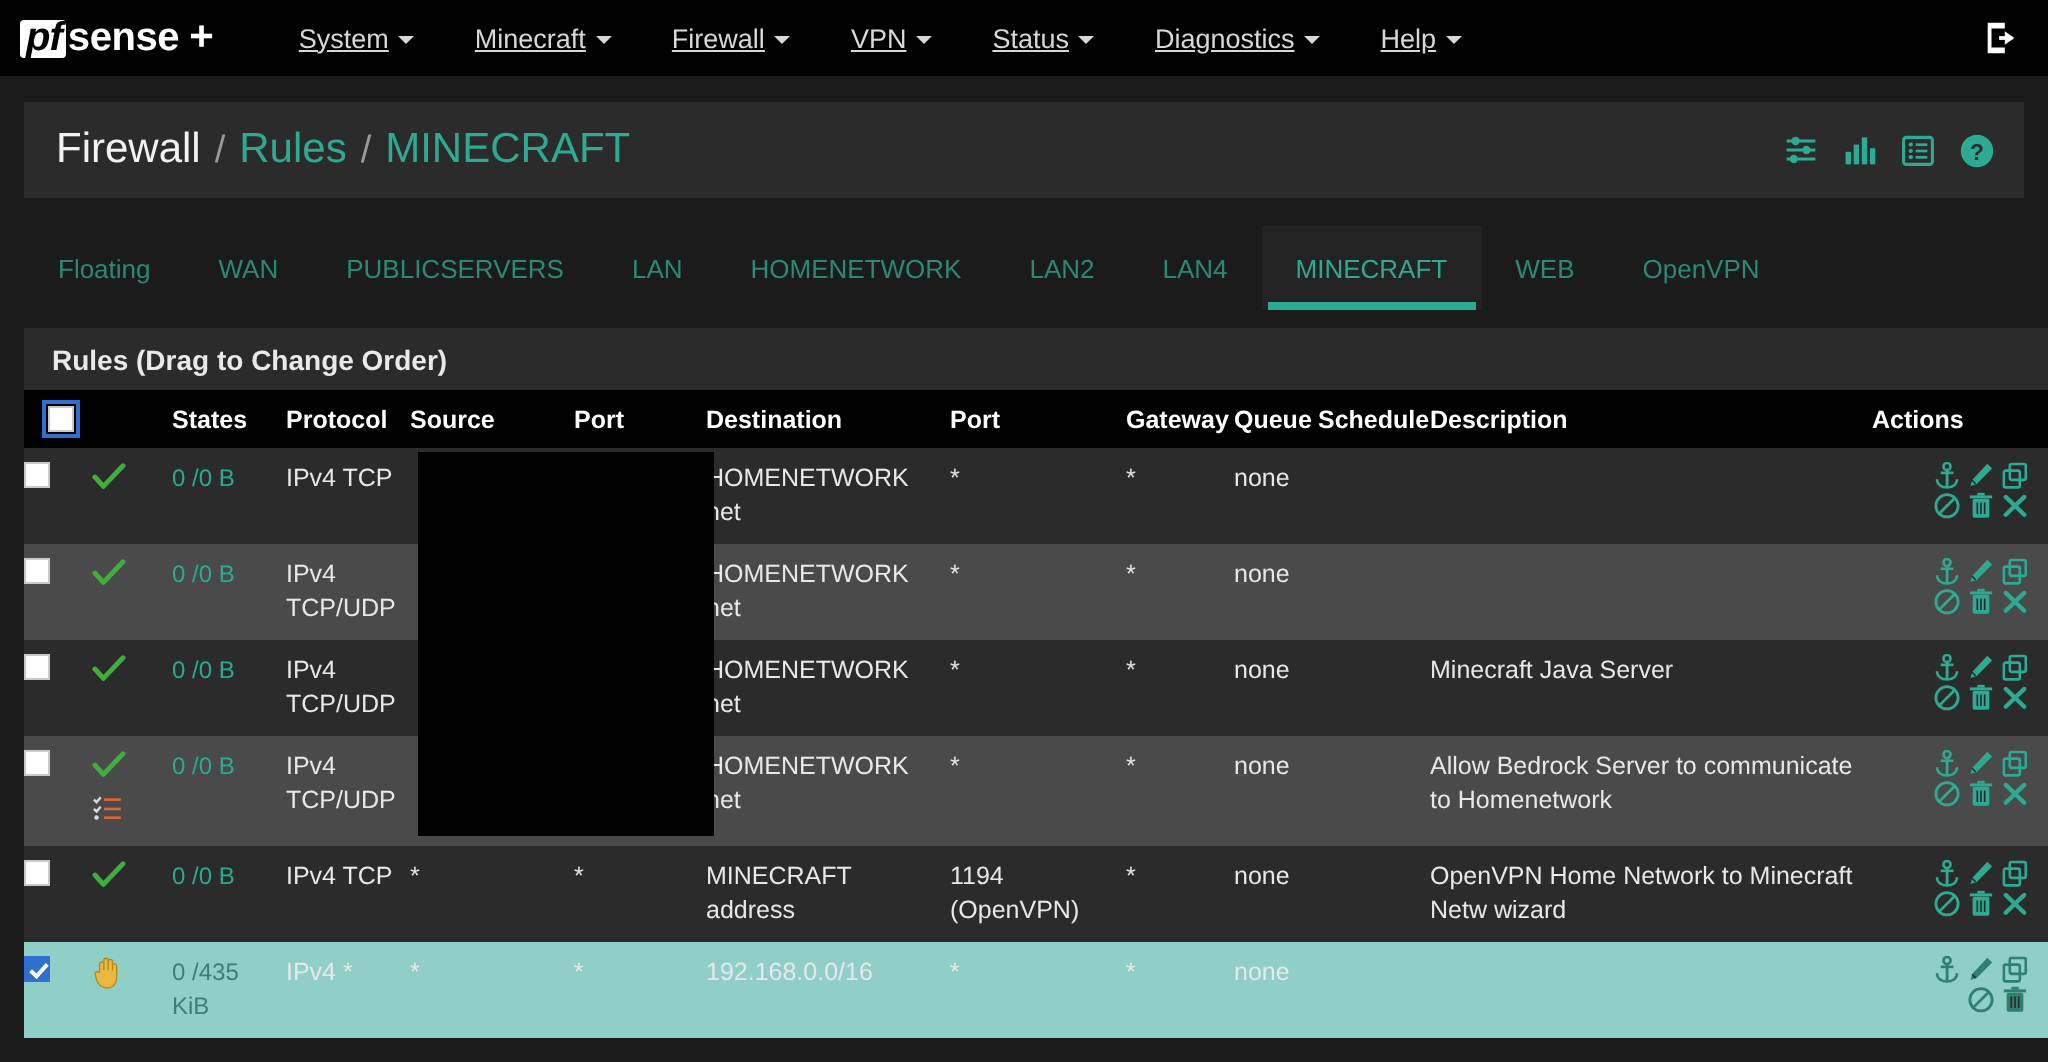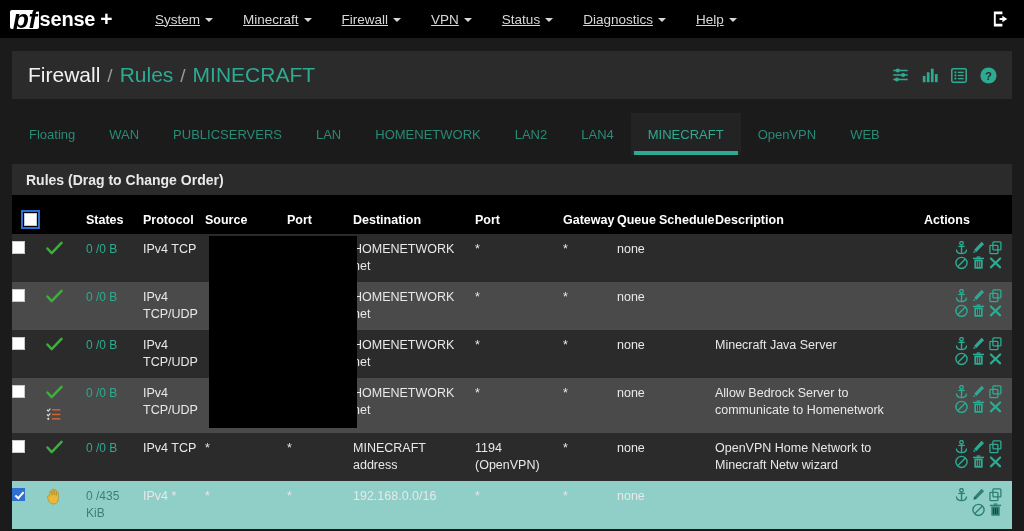--- a/index.html
+++ b/index.html
@@ -29,21 +29,21 @@
     margin-right: 28px;
     white-space: nowrap;
   }
   .brand .pf {
     background: #ffffff;
     color: #000000;
     font-style: italic;
     padding: 0 2px 1px 3px;
     border-radius: 2px;
     line-height: 18px;
-    font-size: 26px;
+    font-size: 20px;
   }
   .brand .sense { margin-left: 1px; letter-spacing: -0.2px; }
   .brand .plus { margin-left: 5px; font-size: 21px; font-weight: bold; }
 
   .navitems { display: flex; align-items: center; }
   .navitem {
     color: #d8d8d8;
     font-size: 13.5px;
     padding: 8px 15px;
     white-space: nowrap;
@@ -103,40 +103,40 @@
   .tab.active { background: #232323; color: #2dab92; }
   .tab.active::after {
     content: "";
     position: absolute;
     left: 3px; right: 3px; bottom: 0;
     height: 4px;
     background: #2dab92;
   }
 
   
-  .panel { margin: 9px 12px 0 12px; background: #c4b5fd; }
+  .panel { margin: 9px 0 0 12px; background: #c4b5fd; }
   .panel-heading {
     height: 31px;
     display: flex;
     align-items: center;
     padding-left: 14px;
     font-size: 14px;
     font-weight: bold;
     color: #e9e9e9;
     background: #2b2b2b;
   }
 
   table.rules { width: 100%; border-collapse: collapse; table-layout: fixed; }
   table.rules thead th {
     background: #000000;
     color: #ffffff;
     font-size: 12.5px;
     font-weight: bold;
     text-align: left;
-    padding: 18px 0 7px 0;
+    padding: 8px 0 7px 0;
     vertical-align: middle;
   }
   
   .c-chk   { width: 34px;  padding-left: 12px !important; }
   .c-state { width: 40px; }
   .c-states{ width: 57px; }
   .c-proto { width: 62px; }
   .c-src   { width: 82px; }
   .c-sport { width: 66px; }
   .c-dst   { width: 122px; }
@@ -284,24 +284,24 @@
   <div class="tab">
       <span>LAN2</span>
     </div>
   <div class="tab">
       <span>LAN4</span>
     </div>
   <div class="tab active">
       <span>MINECRAFT</span>
     </div>
   <div class="tab">
+      <span>WEB</span>
+    </div>
+  <div class="tab">
       <span>OpenVPN</span>
-    </div>
-  <div class="tab">
-      <span>WEB</span>
     </div>
 </div>
 
 <div class="panel">
   <div class="panel-heading">Rules (Drag to Change Order)</div>
   <table class="rules">
     <thead>
       <tr>
         <th class="c-chk">
           <span class="cbox hdr"></span>

